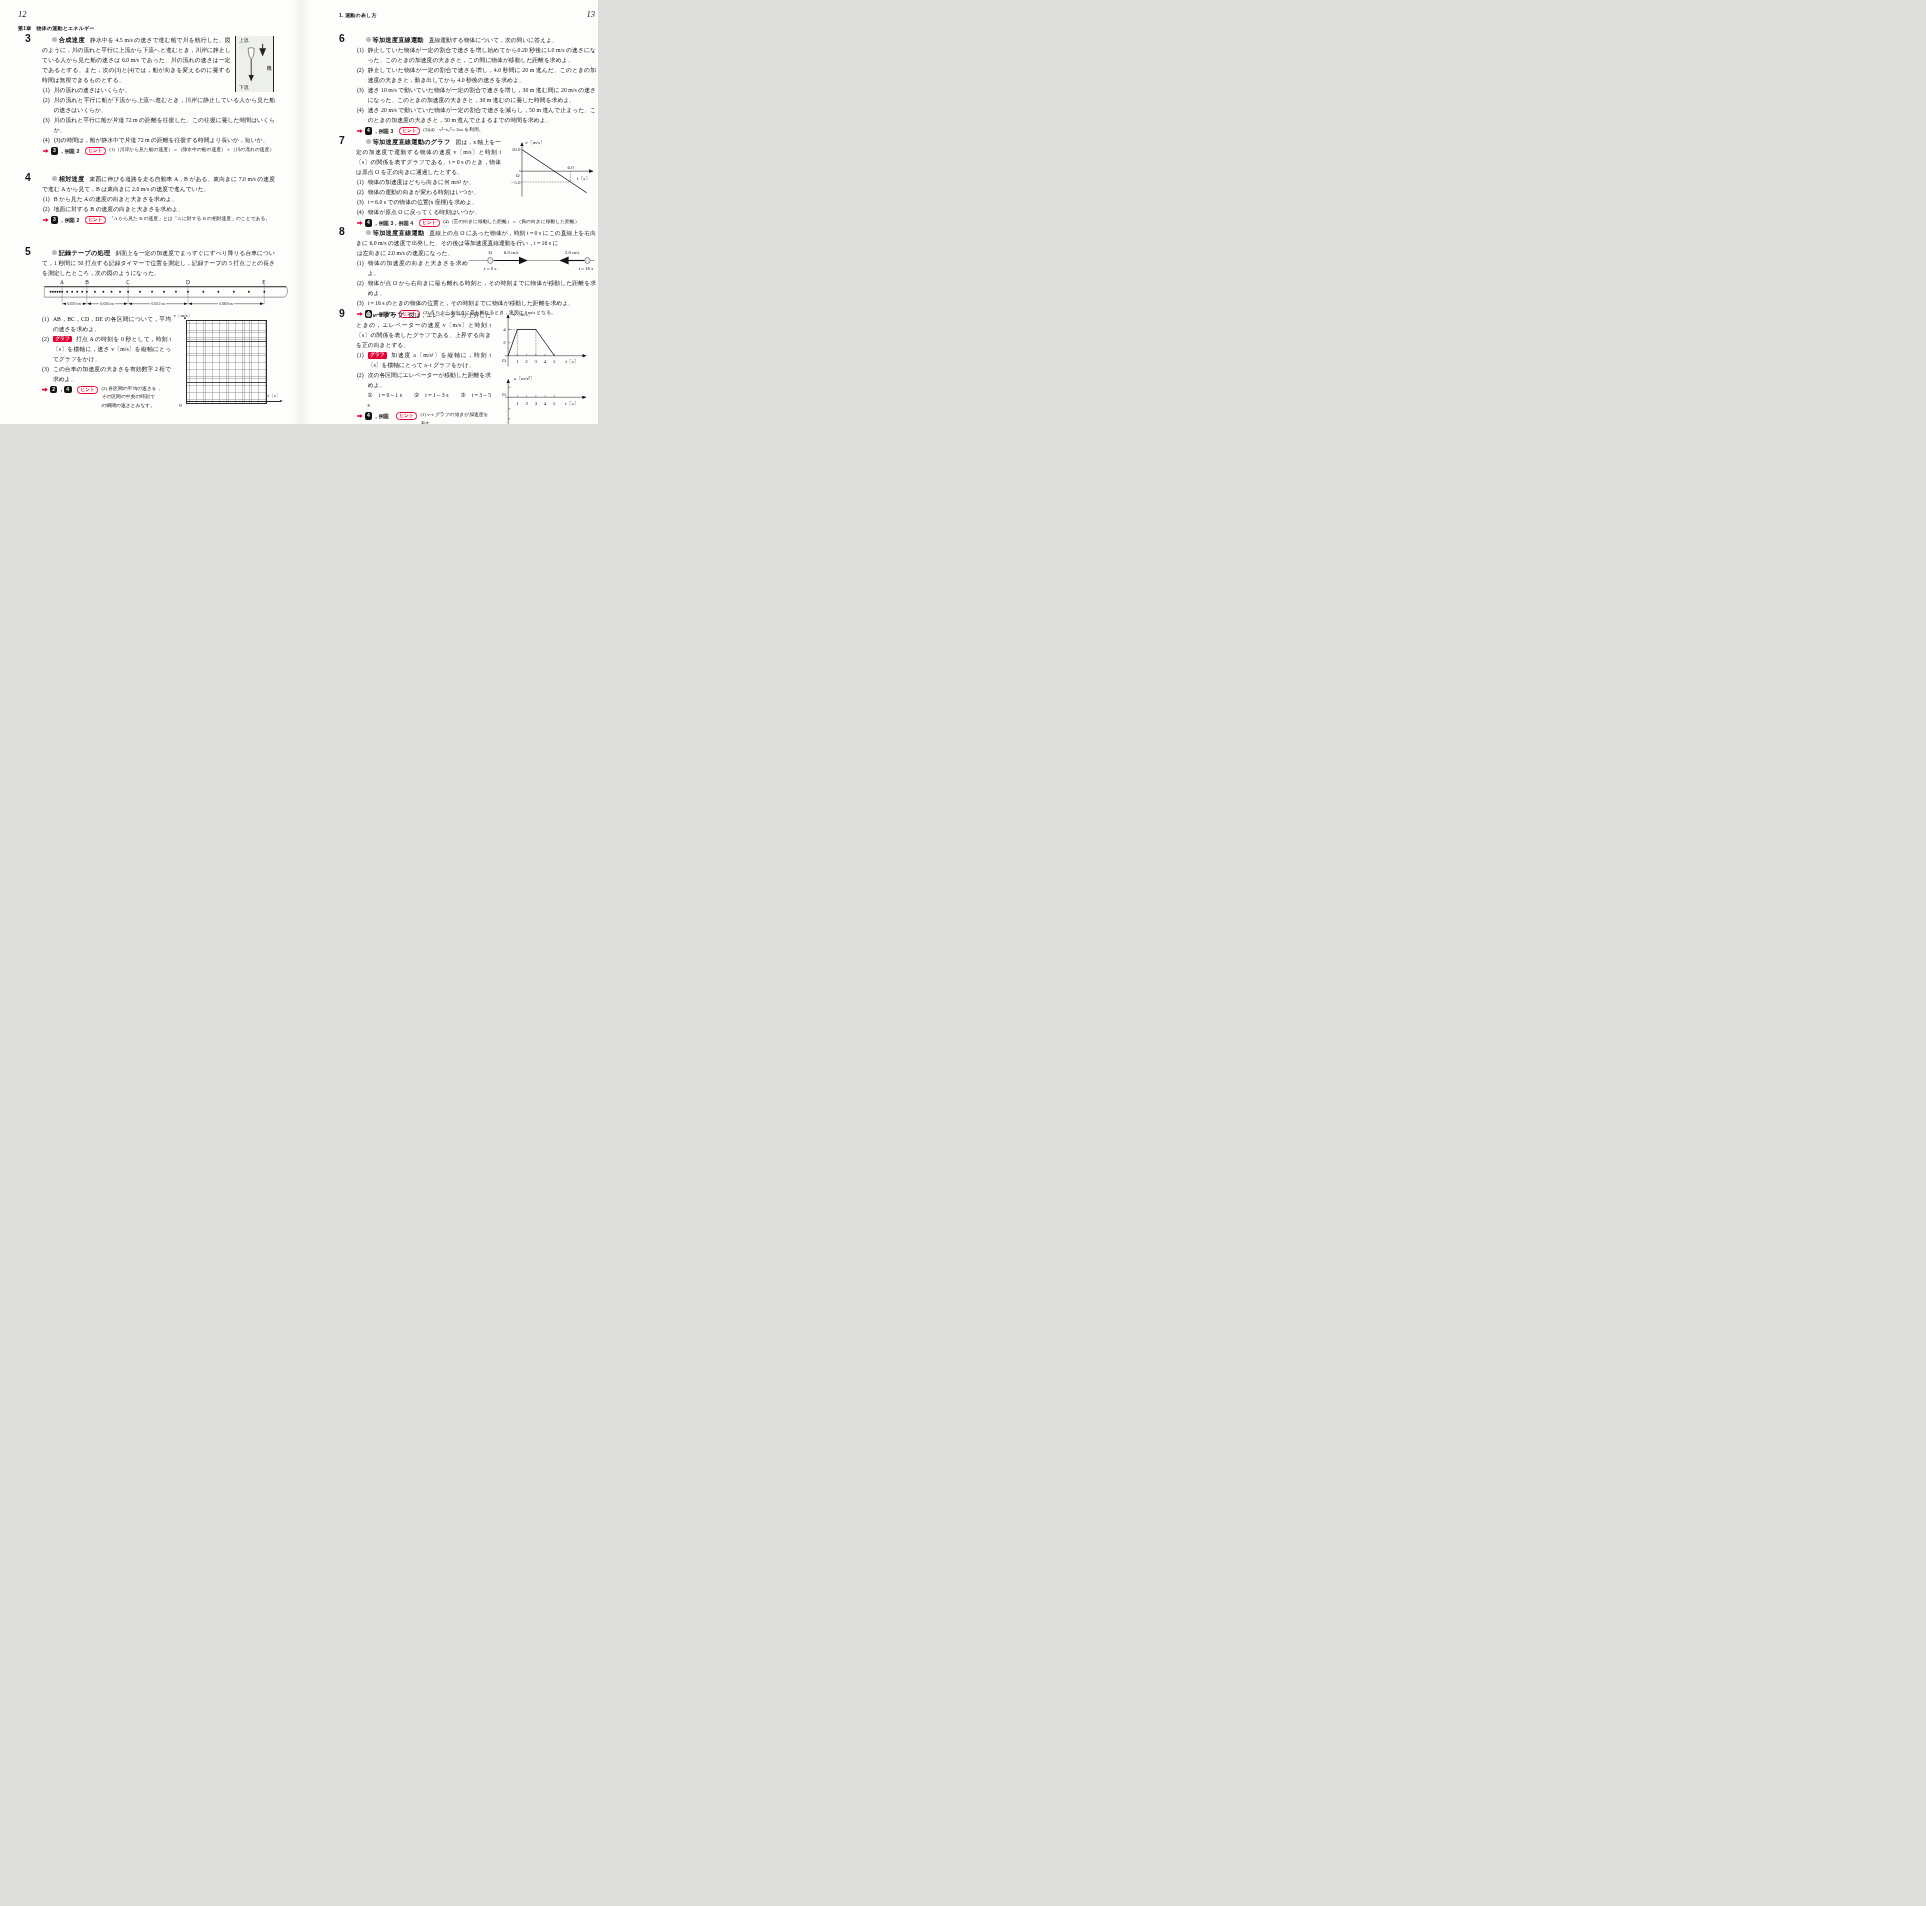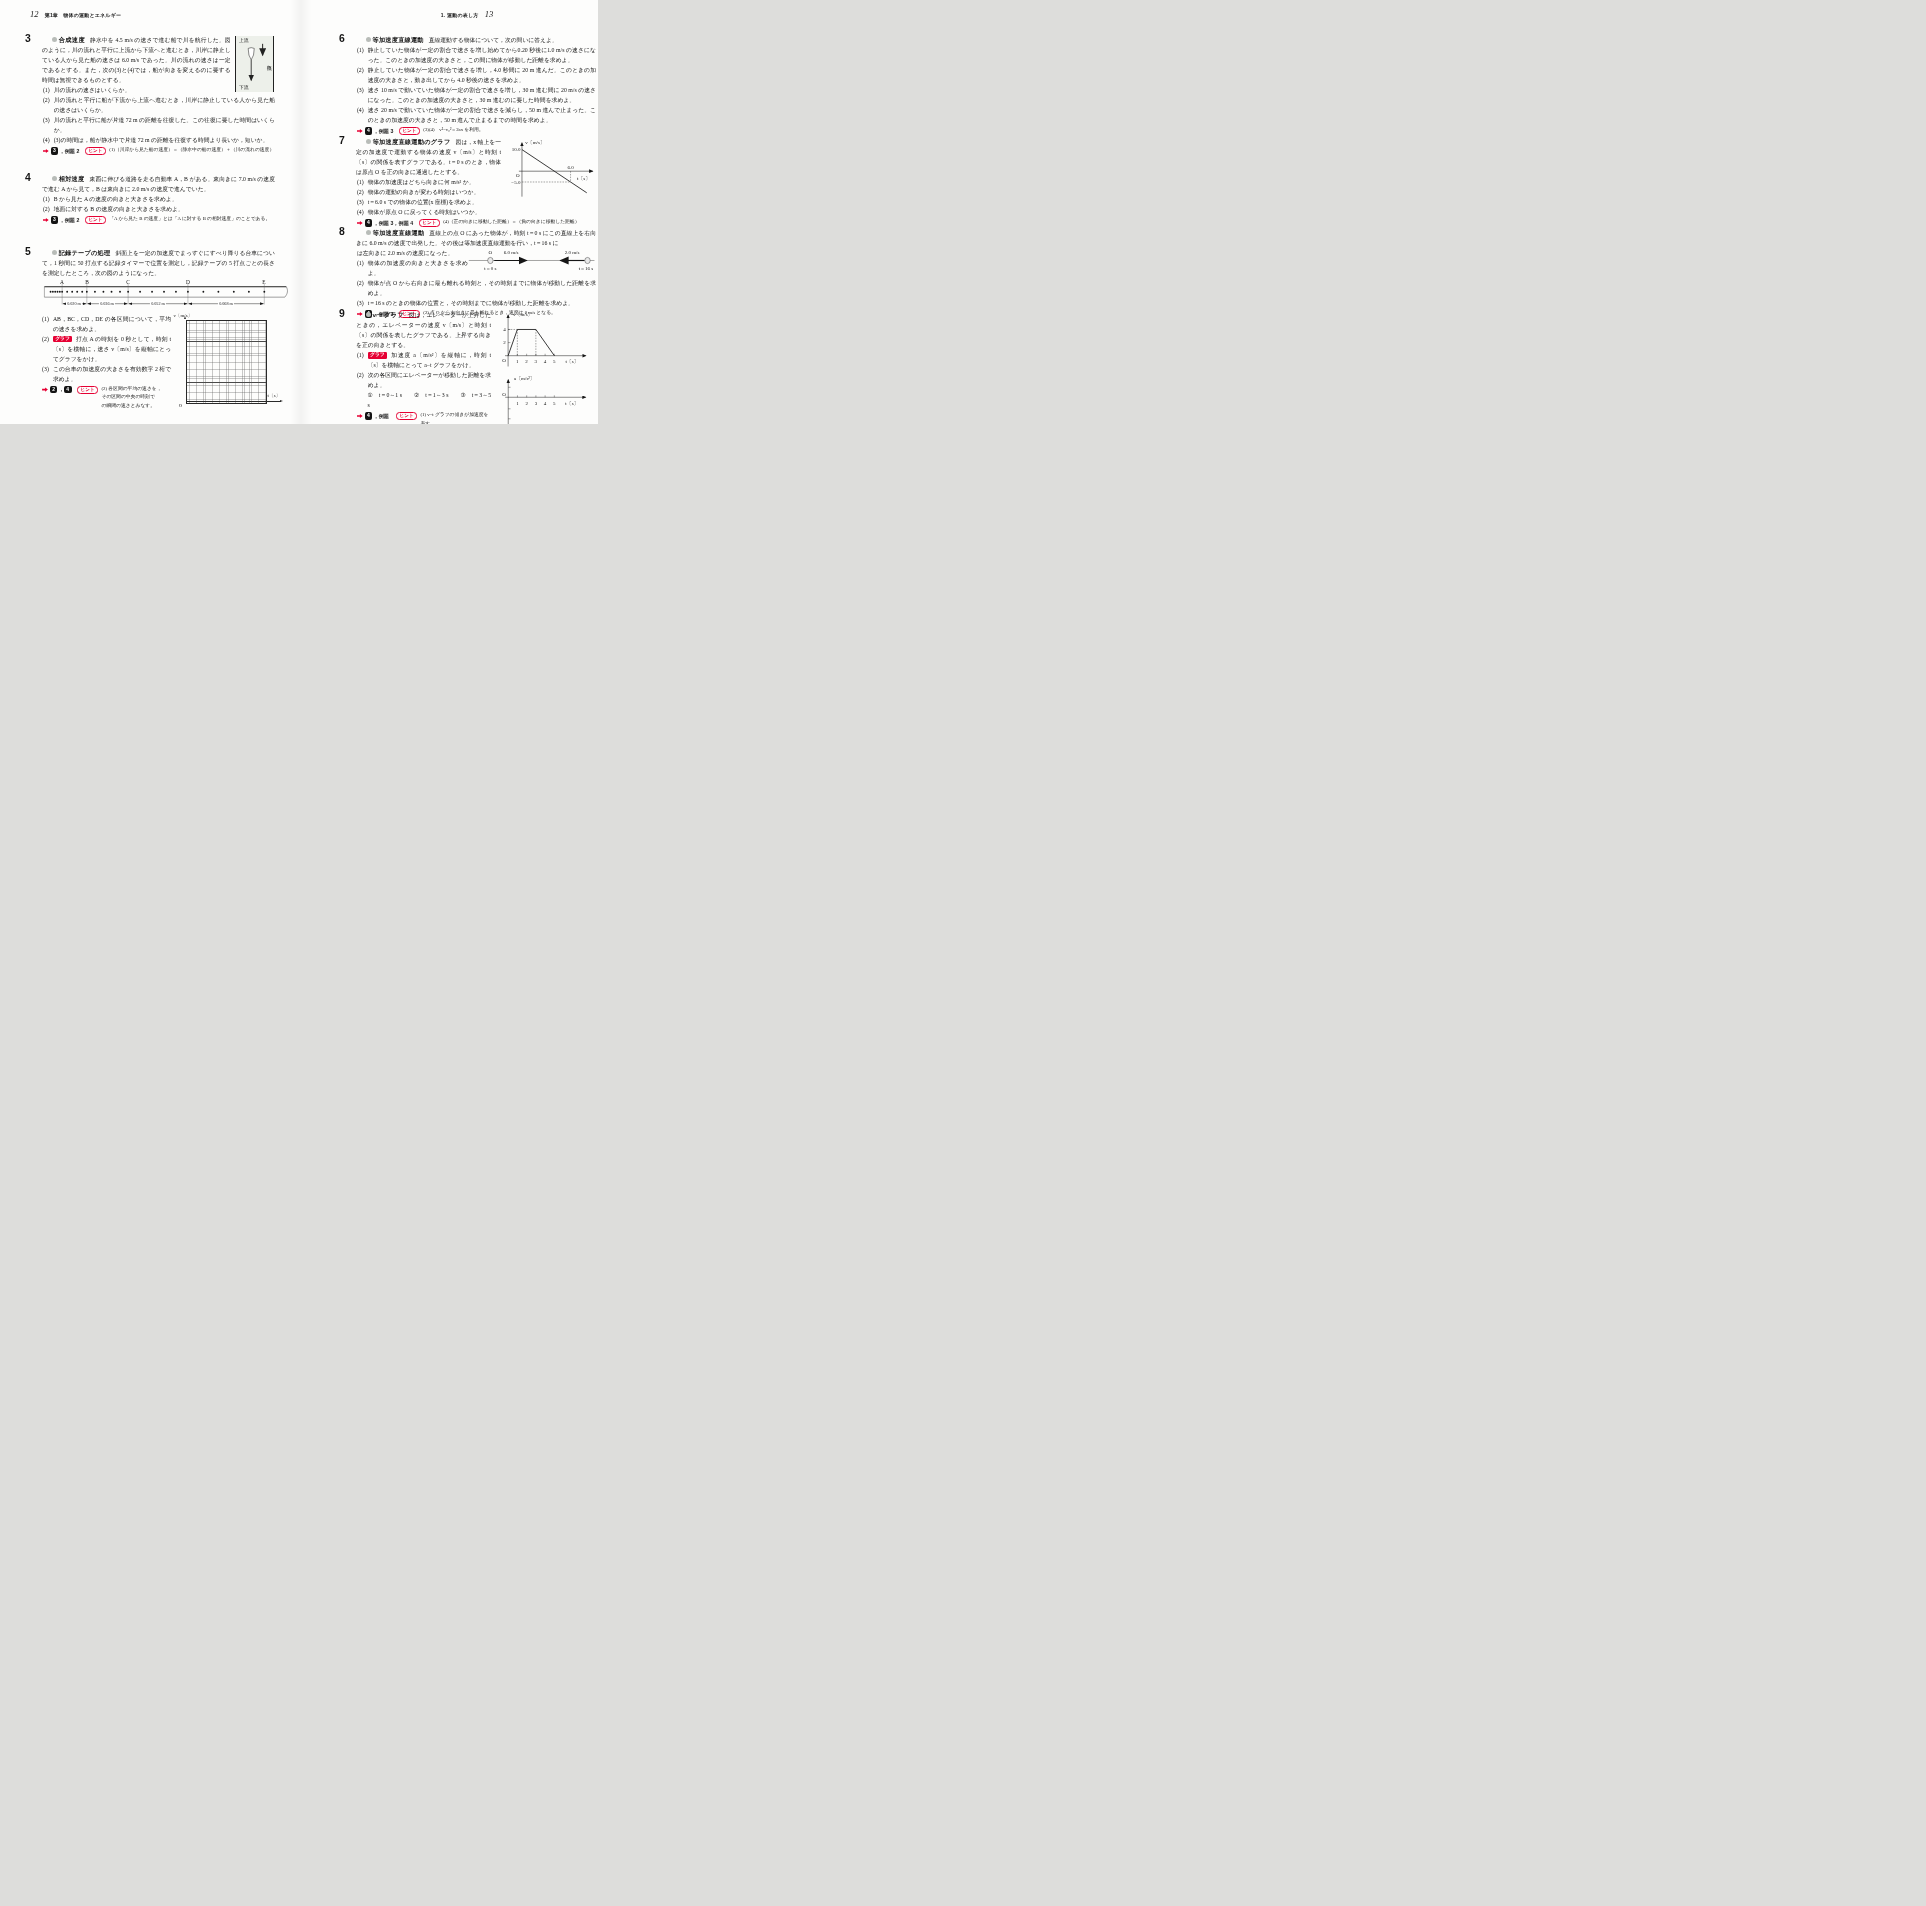--- a/index.html
+++ b/index.html
@@ -3,22 +3,22 @@
 <meta charset="utf-8">
 <style>
   html,body{margin:0;padding:0;background:#dddddb;}
   .sheet{position:relative;width:598px;height:424px;background:#fdfdfc;overflow:hidden;
          font-family:"Liberation Serif","DejaVu Serif",serif;color:#161616;}
   .gutter{position:absolute;left:290px;top:0;width:21.6px;height:100%;pointer-events:none;
           background:linear-gradient(to right,rgba(0,0,0,0),rgba(0,0,0,.045) 50%,rgba(0,0,0,0));}
 
   
   .hdr{position:absolute;top:9.2px;display:flex;align-items:baseline;gap:6.2px;}
-  .hdr-l{left:30px;}
-  .hdr-r{left:339px;width:256px;justify-content:center;}
+  .hdr-l{left:18px;flex-direction:column;}
+  .hdr-r{left:339px;width:256px;justify-content:space-between;}
   .pageno{font-style:italic;font-size:8.5px;}
   .running{font-family:"Liberation Sans","DejaVu Sans",sans-serif;font-size:5px;font-weight:600;letter-spacing:0.2px;}
 
   
   .prob{position:absolute;font-size:5.8px;line-height:10px;}
   .pnum{position:absolute;left:0;top:-1.2px;font-family:"Liberation Sans","DejaVu Sans",sans-serif;
         font-weight:700;font-size:10.4px;}
   .pc{margin-left:14px;position:relative;}
   .pbody{margin:0 0 0 3.1px;text-indent:10px;text-align:justify;}
   .pbody.noindent{text-indent:0;}

